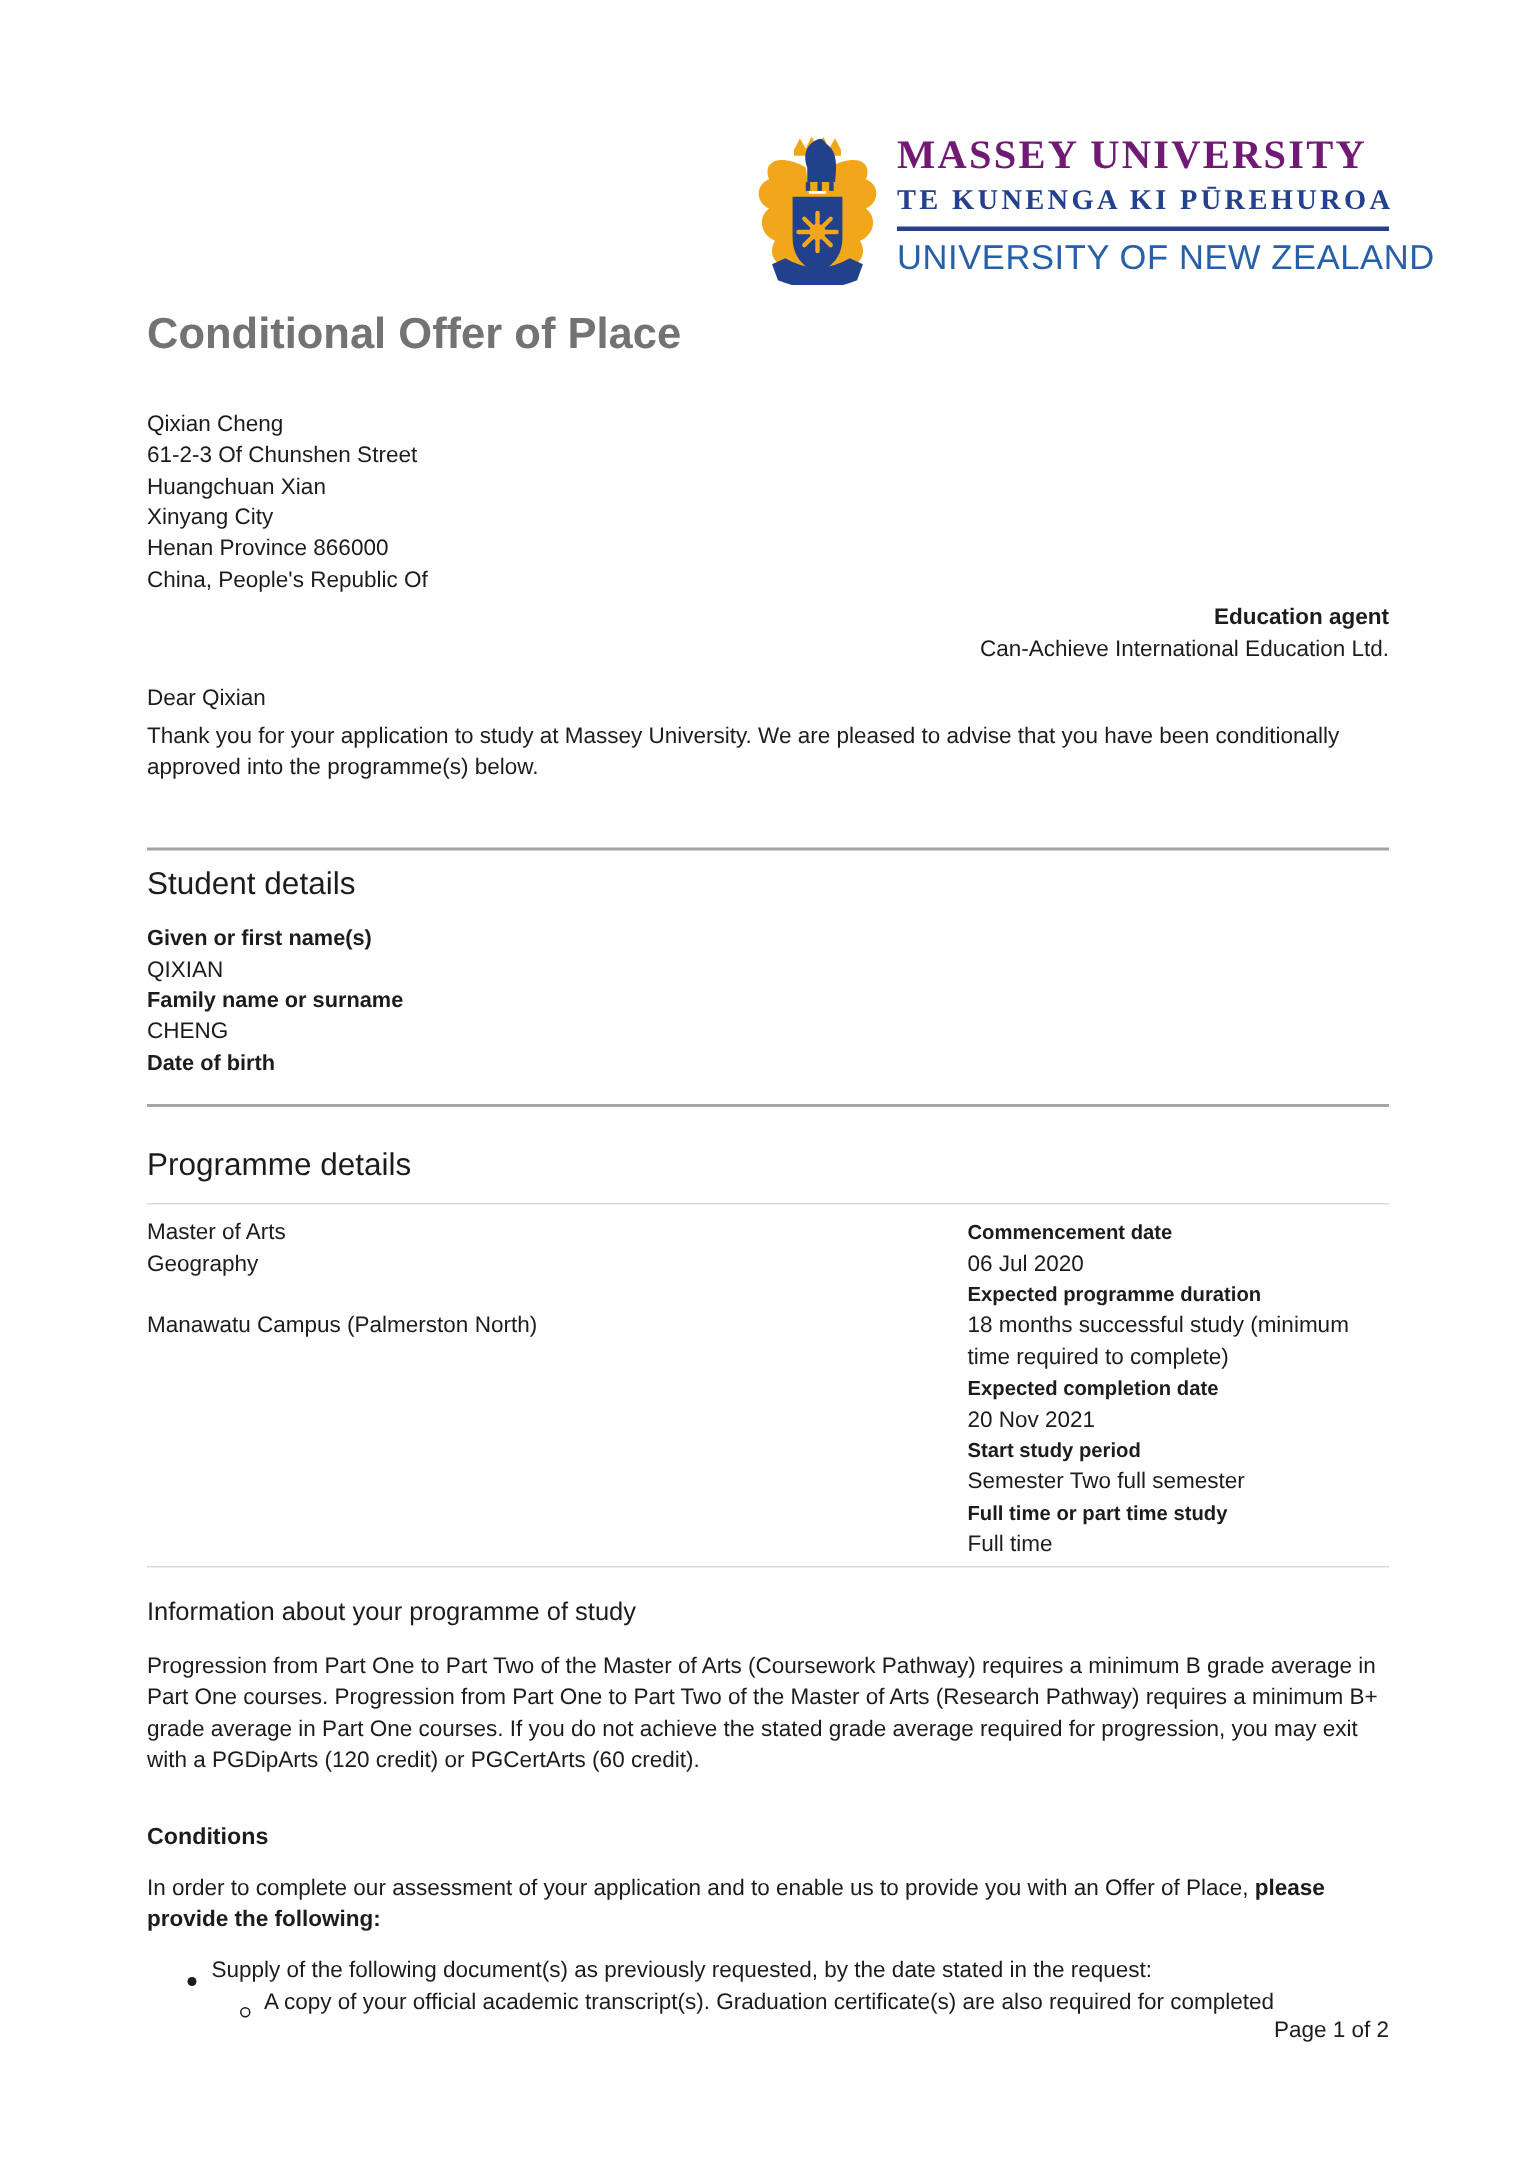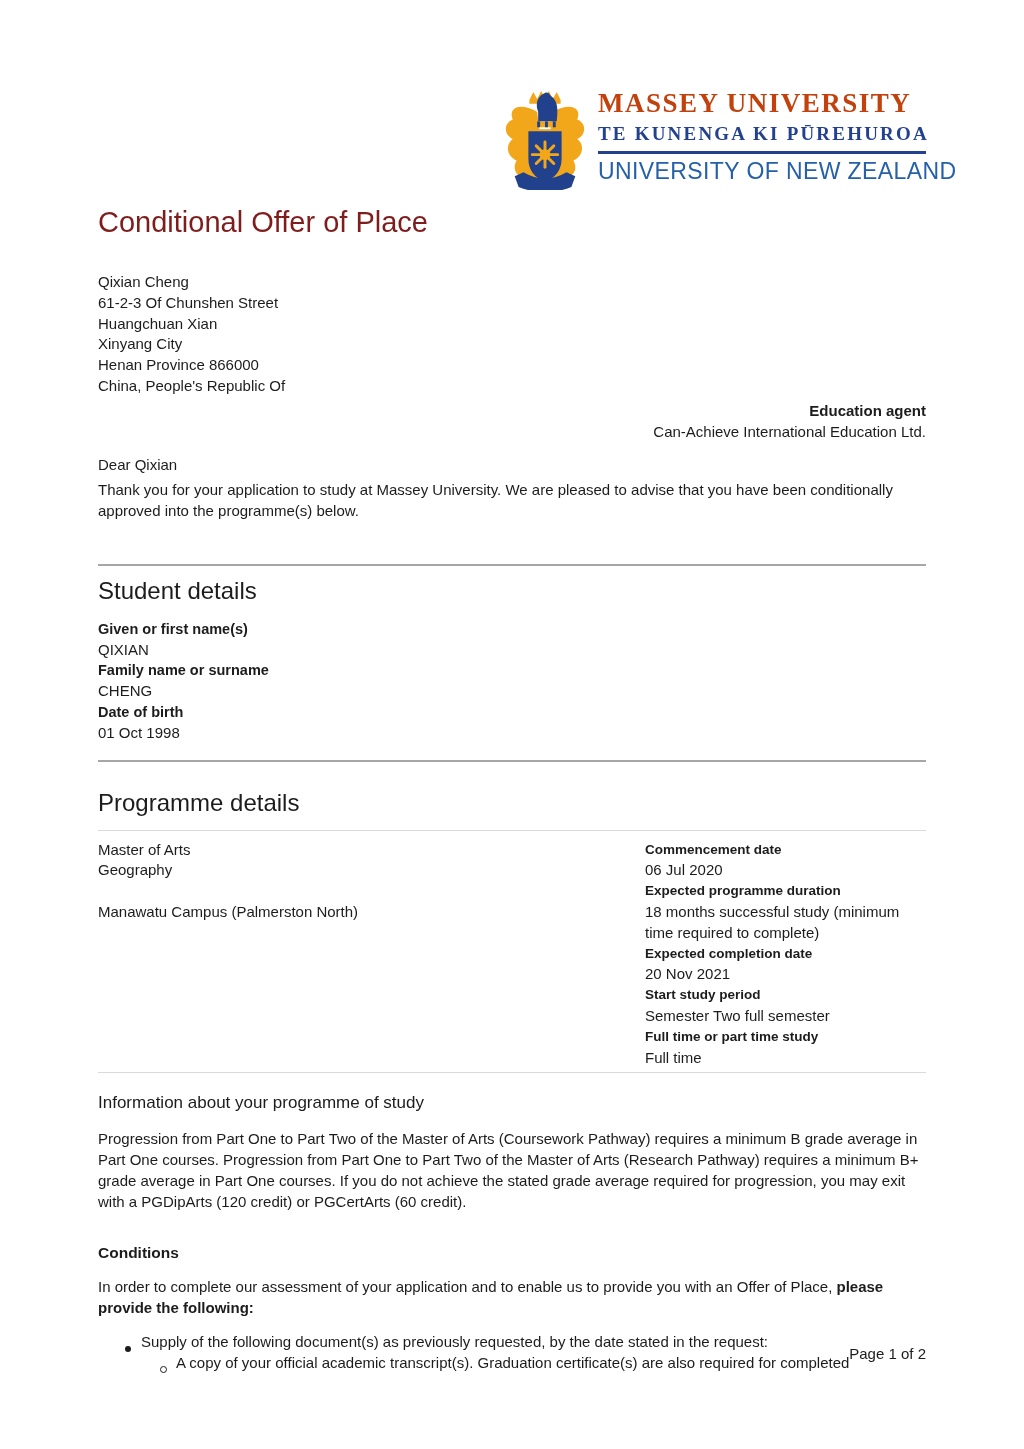--- a/index.html
+++ b/index.html
@@ -25,21 +25,21 @@
     justify-content: flex-end;
     align-items: flex-start;
   }
   .crest { flex: 0 0 auto; margin-right: 10px; }
   .logo-text { width: 328px; }
   .logo-name {
     font-family: "Liberation Serif", serif;
     font-weight: bold;
     font-size: 27px;
     letter-spacing: 1.5px;
-    color: #c2410c;
+    color: #701a75;
     white-space: nowrap;
   }
   .logo-maori {
     font-family: "Liberation Serif", serif;
     font-weight: bold;
     font-size: 19px;
     letter-spacing: 2.2px;
     color: #24418F;
     margin-top: 4px;
     white-space: nowrap;
@@ -53,36 +53,36 @@
     font-size: 23px;
     letter-spacing: 0.4px;
     color: #2560A8;
     white-space: nowrap;
   }
 
   
   .doc-title {
     margin-top: 12px;
     font-size: 29px;
-    font-weight: normal;
-    color: #7f1d1d;
+    font-weight: bold;
+    color: #737373;
   }
   .address { margin-top: 33px; font-size: 15px; line-height: 20.8px; }
   .agent-block { text-align: right; margin-top: 3px; font-size: 15px; line-height: 21px; }
   .agent-label { font-weight: bold; }
   .salutation { margin-top: 14px; font-size: 15px; }
   .intro-para { margin-top: 6px; font-size: 15px; line-height: 21px; }
 
   
   .rule-dark { border: none; border-top: 2px solid #a6a6a6; margin-top: 43px; }
   .rule-dark2 { border: none; border-top: 2px solid #a6a6a6; margin-top: 16px; }
   .rule-light { border: none; border-top: 1px solid #dadada; }
 
   
-  .section-heading { font-size: 24px; font-weight: normal; color: #1c1c1c; }
+  .section-heading { font-size: 21px; font-weight: normal; color: #1c1c1c; }
   #student-heading { margin-top: 11px; }
   .field-list { margin-top: 14px; }
   .field-label { font-size: 14.5px; font-weight: bold; line-height: 20.8px; }
   .field-value { font-size: 15px; line-height: 20.8px; }
 
   #programme-heading { margin-top: 27px; }
   #programme-rule { margin-top: 13px; }
 
   .programme-grid {
     position: relative;
@@ -195,21 +195,20 @@
     <p class="intro-para">Thank you for your application to study at Massey University. We are pleased to advise that you have been conditionally approved into the programme(s) below.</p>
 
     <hr class="rule-dark">
     <h2 class="section-heading" id="student-heading">Student details</h2>
     <div class="field-list">
       <div class="field-label">Given or first name(s)</div>
       <div class="field-value">QIXIAN</div>
       <div class="field-label">Family name or surname</div>
       <div class="field-value">CHENG</div>
       <div class="field-label">Date of birth</div>
-      <div class="field-value">01 Oct 1998</div>
     </div>
     <hr class="rule-dark2">
 
     <h2 class="section-heading" id="programme-heading">Programme details</h2>
     <hr class="rule-light" id="programme-rule">
 
     <div class="programme-grid">
       <div class="prog-left">
         <div class="line">Master of Arts</div>
         <div class="line">Geography</div>

